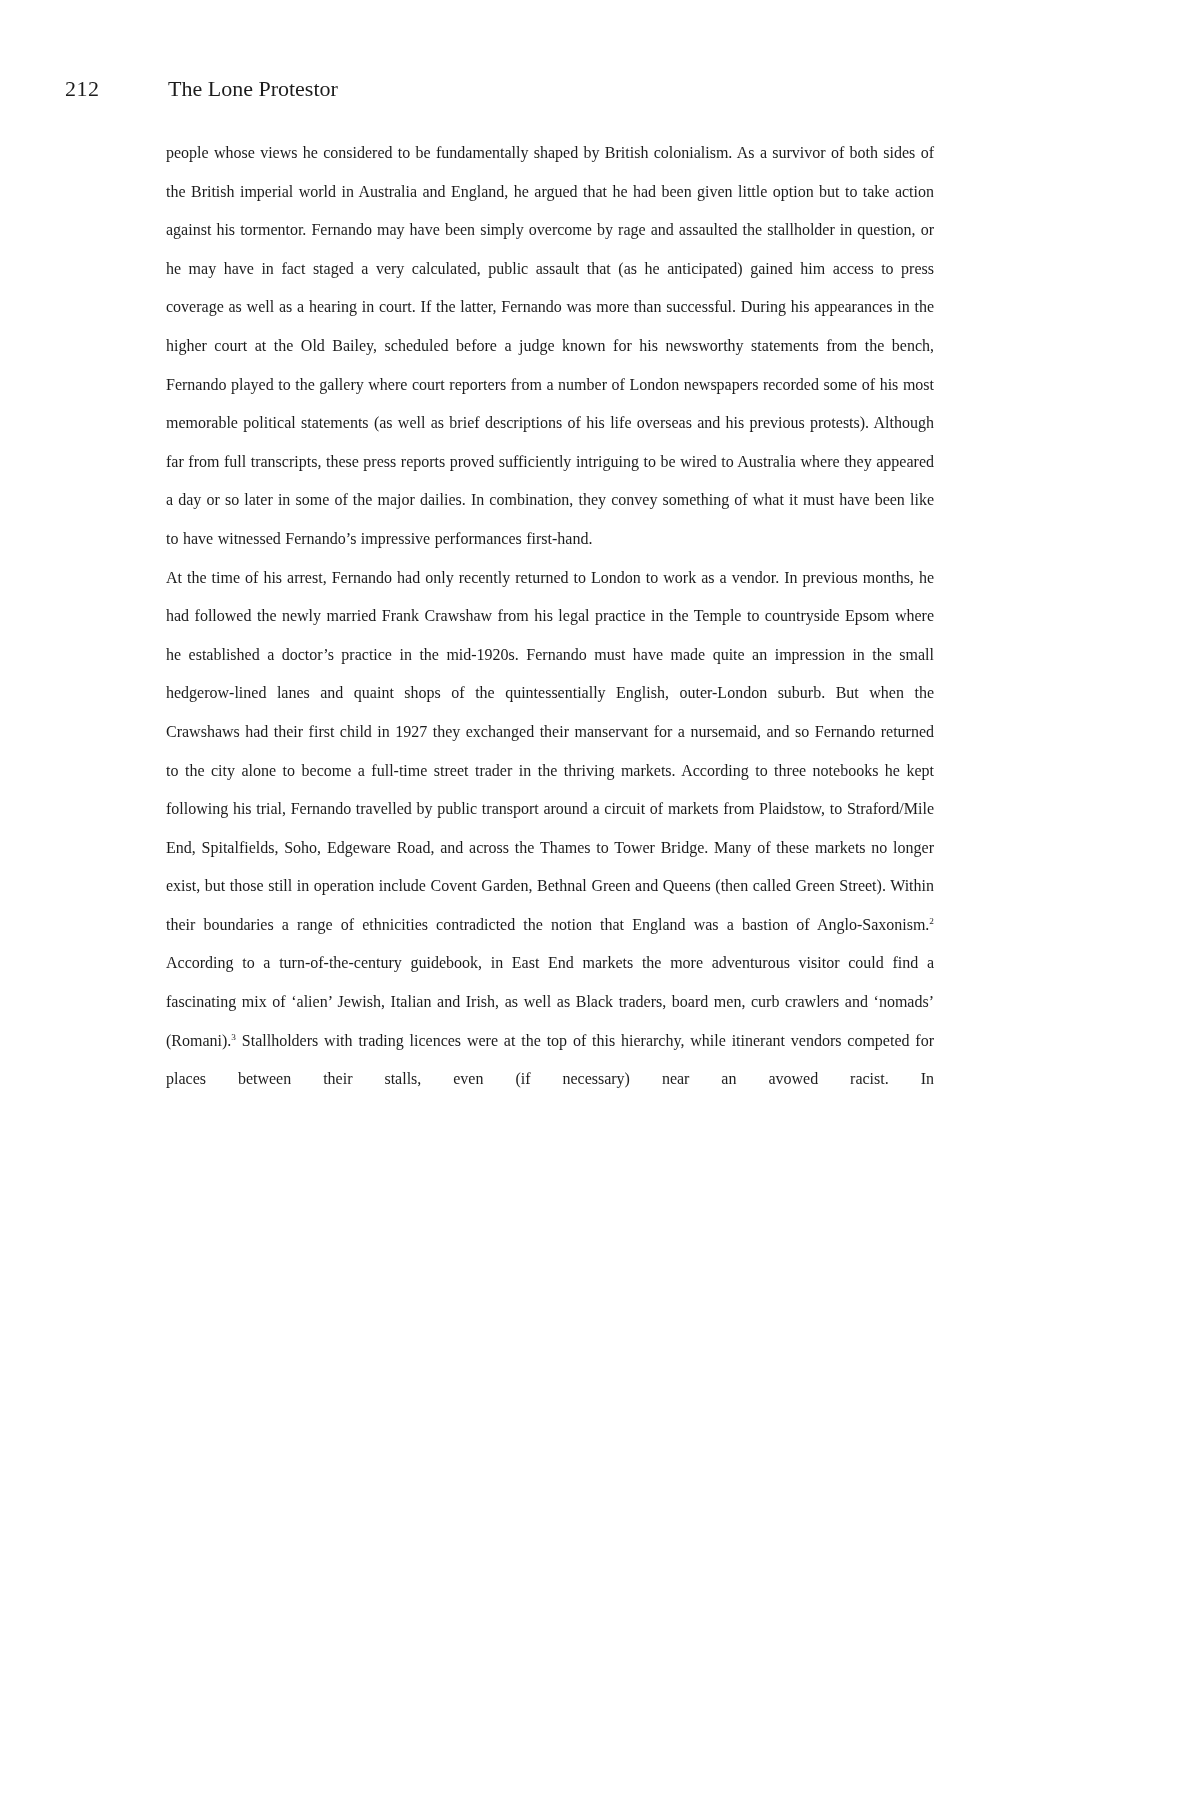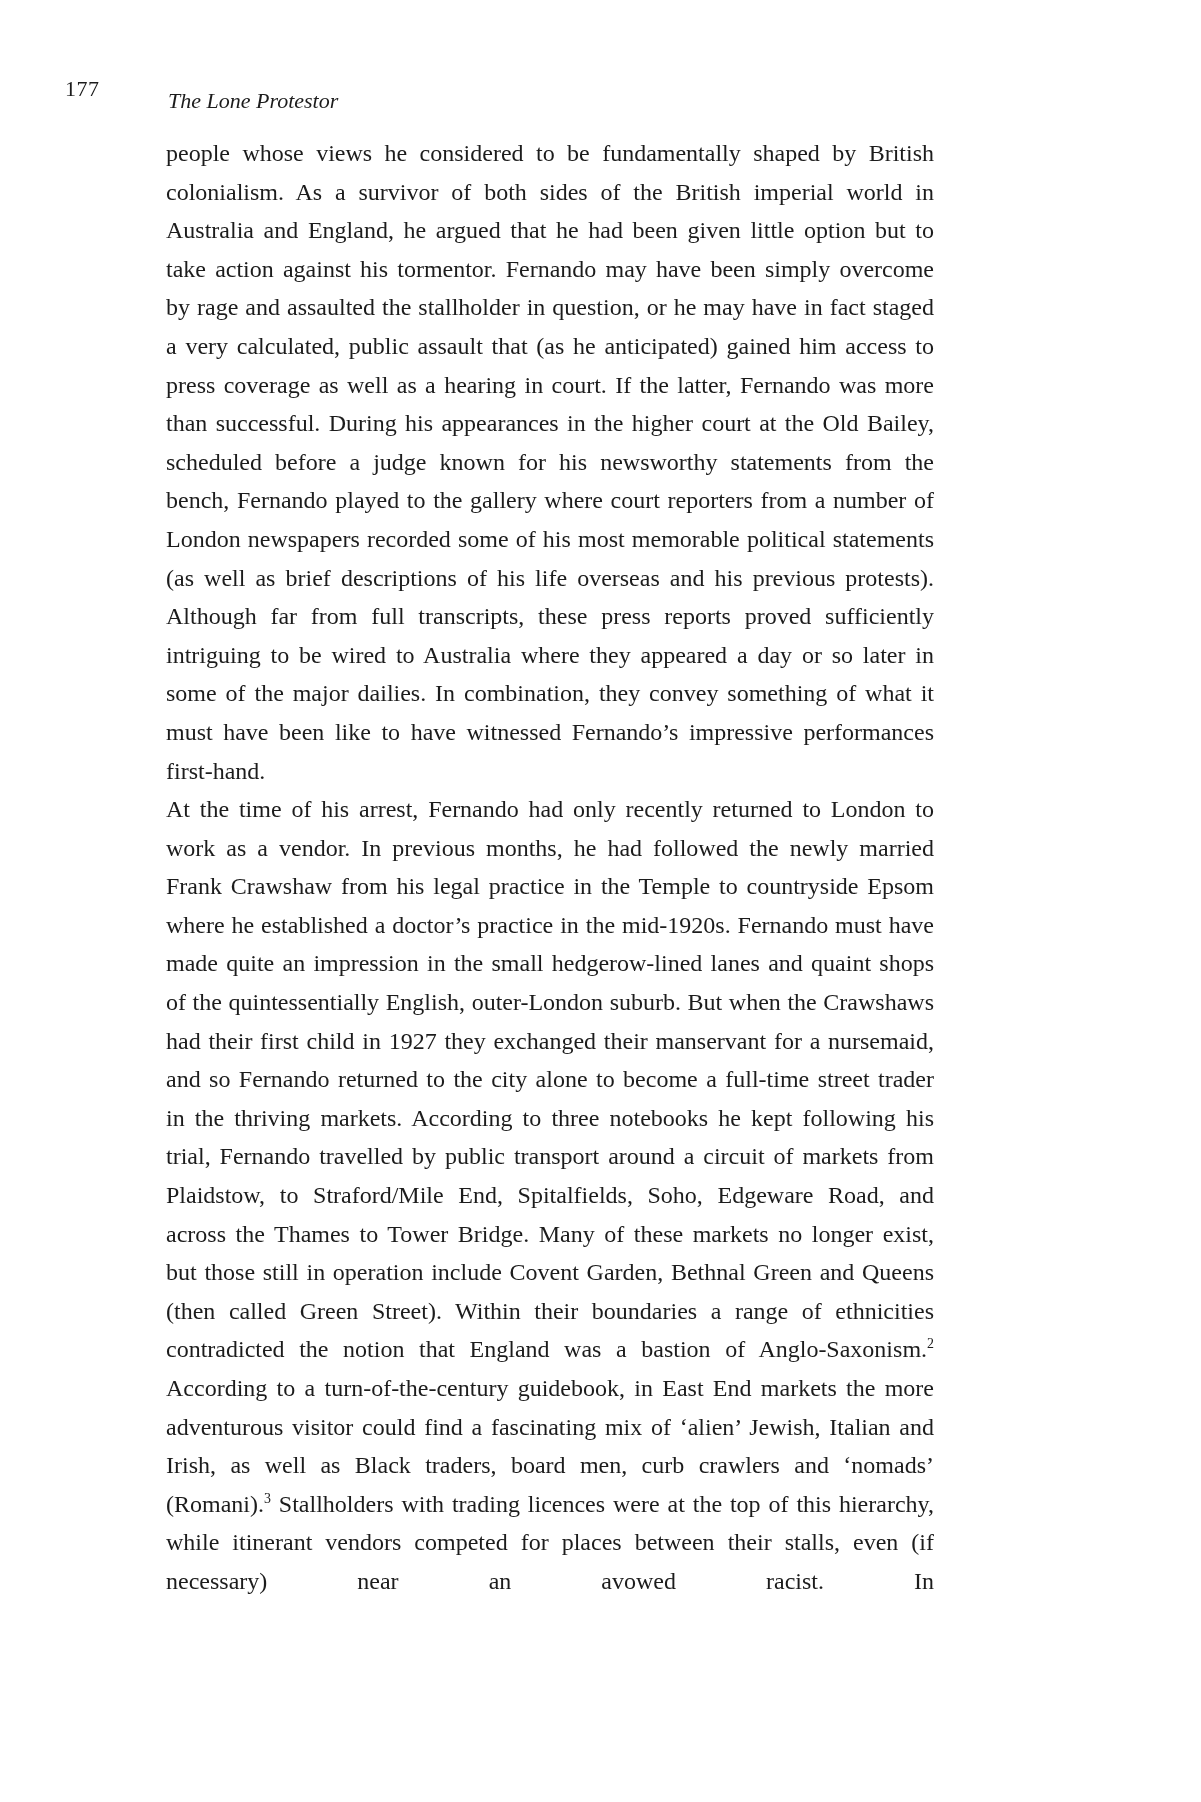--- a/index.html
+++ b/index.html
@@ -30,33 +30,32 @@
   .page-number {
     position: absolute;
     left: 0;
     top: 0;
     letter-spacing: 0.5px;
   }
 
   .running-head {
     position: absolute;
     left: 103px;
-    top: 12px;
-    font-style: italic;
+    top: 0;
   }
 
   .text-block {
     position: absolute;
     left: 166px;
     top: 134px;
     width: 768px;
   }
 
   .para {
-    font-size: 24px;
+    font-size: 16px;
     line-height: 38.6px;
     text-align: justify;
     word-spacing: 0.5px;
   }
 
   .para.justify-last {
     text-align-last: justify;
   }
 
   .section-heading {
@@ -72,21 +71,21 @@
     line-height: 0;
     vertical-align: super;
   }
 </style>
 </head>
 <body>
 
 <div class="page">
 
   <header class="page-header">
-    <span class="page-number">177</span>
+    <span class="page-number">212</span>
     <span class="running-head">The Lone Protestor</span>
   </header>
 
   <main class="text-block">
 
     <p class="para">people whose views he considered to be fundamentally shaped by British colonialism. As a survivor of both sides of the British imperial world in Australia and England, he argued that he had been given little option but to take action against his tormentor. Fernando may have been simply overcome by rage and assaulted the stallholder in question, or he may have in fact staged a very calculated, public assault that (as he anticipated) gained him access to press coverage as well as a hearing in court. If the latter, Fernando was more than successful. During his appearances in the higher court at the Old Bailey, scheduled before a judge known for his newsworthy statements from the bench, Fernando played to the gallery where court reporters from a number of London newspapers recorded some of his most memorable political statements (as well as brief descriptions of his life overseas and his previous protests). Although far from full transcripts, these press reports proved sufficiently intriguing to be wired to Australia where they appeared a day or so later in some of the major dailies. In combination, they convey something of what it must have been like to have witnessed Fernando’s impressive performances first-hand.</p>
 
 
     <p class="para justify-last"><span>At the time of his arrest, Fernando had only recently returned to London to work as a vendor. In previous months, he had followed the newly married Frank Crawshaw from his legal practice in the Temple to countryside Epsom where he established a doctor’s practice in the mid-1920s. Fernando must have made quite an impression in the small hedgerow-lined lanes and quaint shops of the quintessentially English, outer-London suburb. But when the Crawshaws had their first child in 1927 they exchanged their manservant for a nursemaid, and so Fernando returned to the city alone to become a full-time street trader in the thriving markets. According to three notebooks he kept following his trial, Fernando travelled by public transport around a circuit of markets from Plaidstow, to Straford/Mile End, Spitalfields, Soho, Edgeware Road, and across the Thames to Tower Bridge. Many of these markets no longer exist, but those still in operation include Covent Garden, Bethnal Green and Queens (then called Green Street). Within their boundaries a range of ethnicities contradicted the notion that England was a bastion of Anglo-Saxonism.</span><sup class="fn">2</sup><span> According to a turn-of-the-century guidebook, in East End markets the more adventurous visitor could find a fascinating mix of ‘alien’ Jewish, Italian and Irish, as well as Black traders, board men, curb crawlers and ‘nomads’ (Romani).</span><sup class="fn">3</sup><span> Stallholders with trading licences were at the top of this hierarchy, while itinerant vendors competed for places between their stalls, even (if necessary) near an avowed racist. In</span></p>
 

